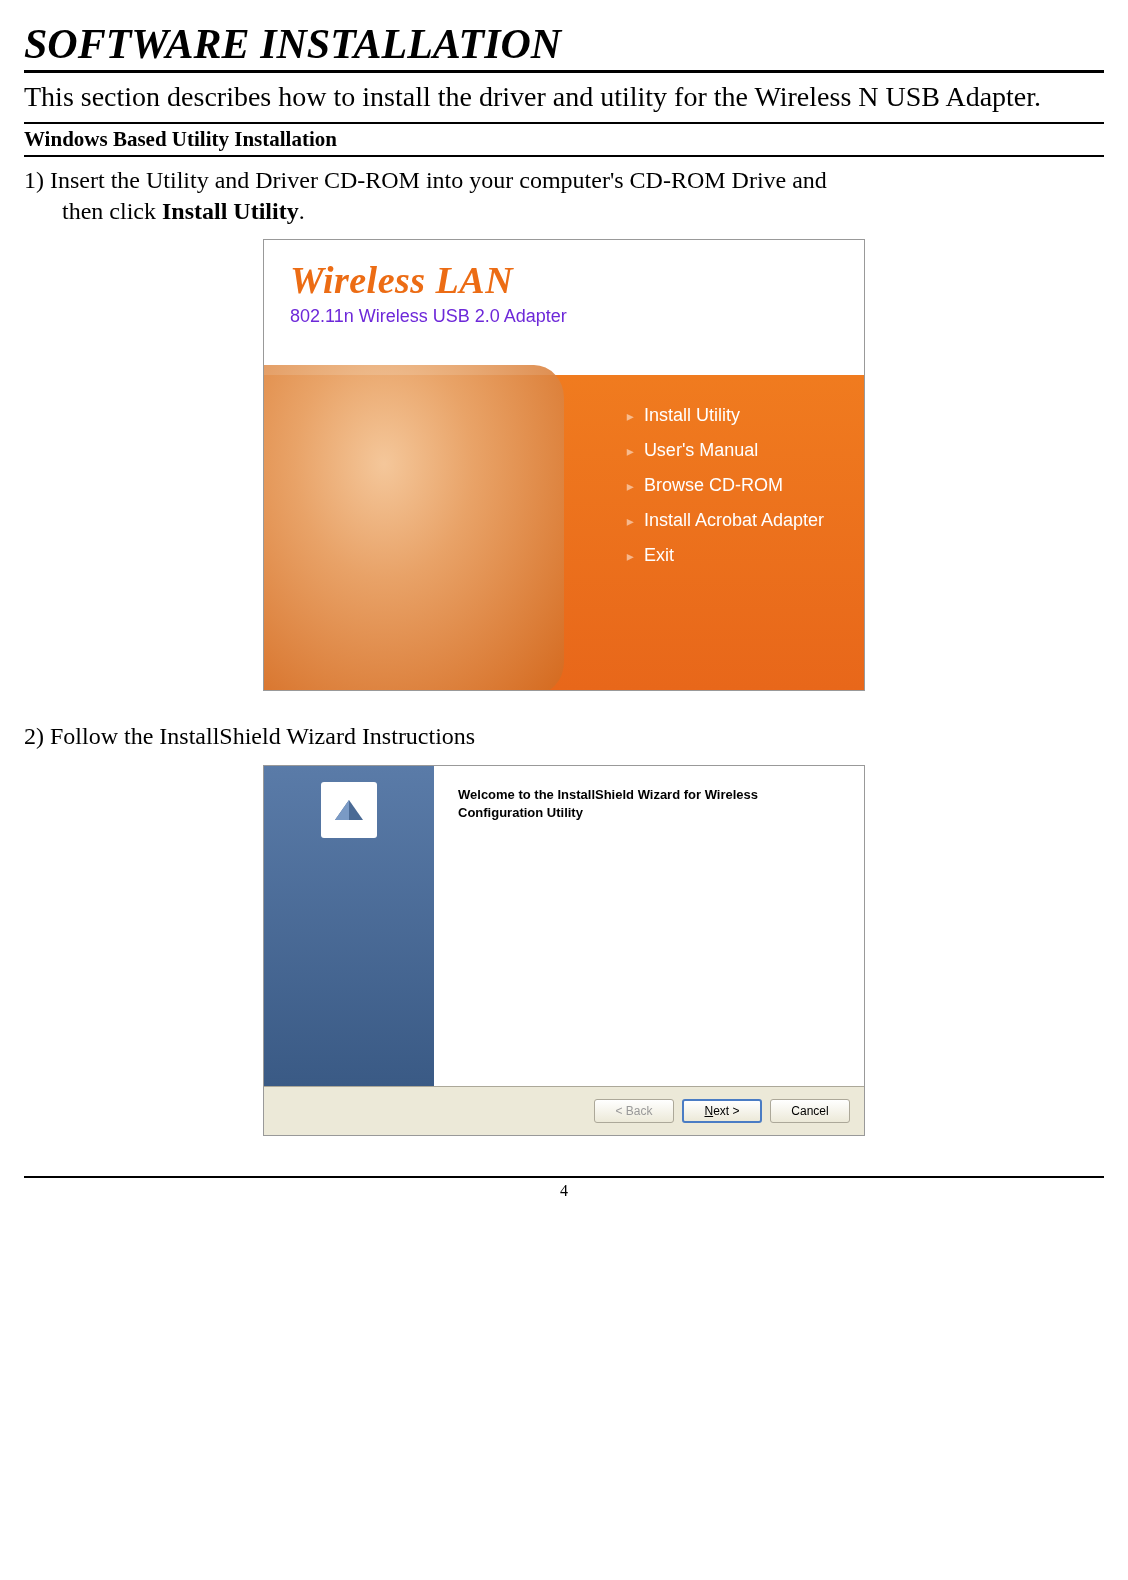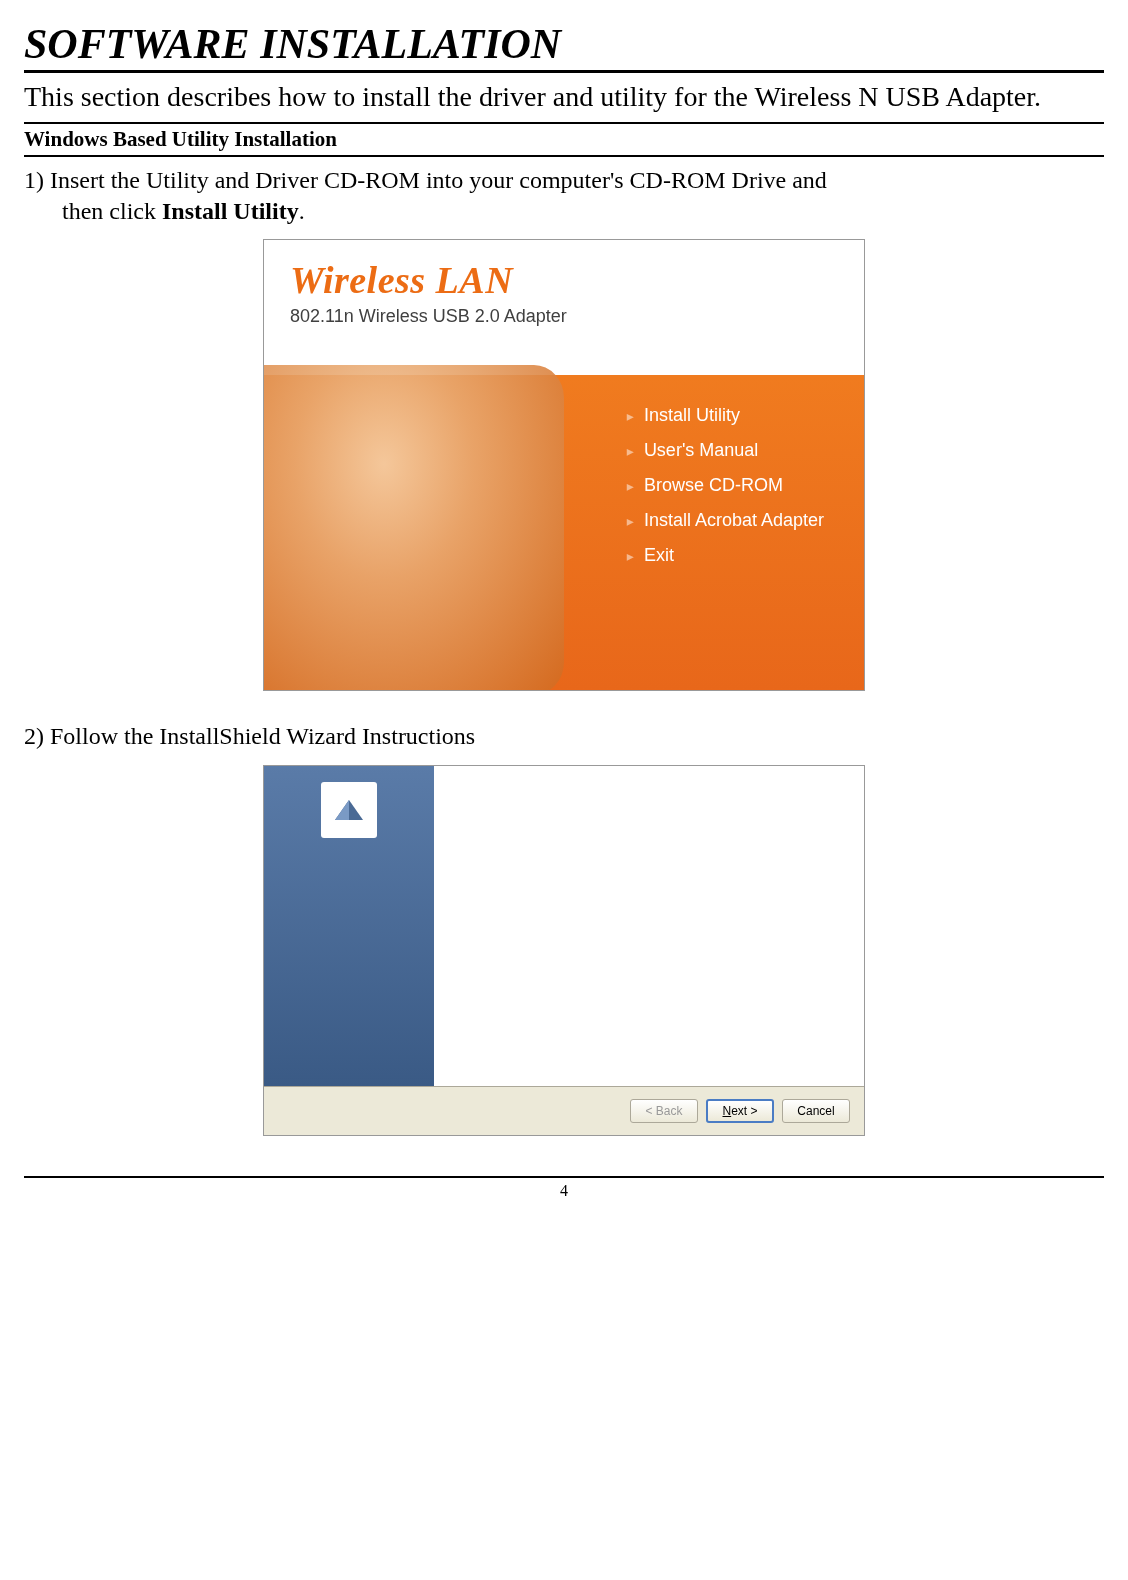--- a/index.html
+++ b/index.html
@@ -61,21 +61,21 @@
       font-style: italic;
       font-weight: bold;
       font-size: 38px;
       color: #ec6c14;
       letter-spacing: 0.5px;
       margin: 0;
     }
     .product-desc {
       font-family: Arial, sans-serif;
       font-size: 18px;
-      color: #404040;
+      color: #6d28d9;
       margin-top: 4px;
     }
     .autorun-body {
       position: relative;
       height: 315px;
     }
     .photo-placeholder {
       position: absolute;
       left: 0;
       top: -10px;
@@ -181,21 +181,21 @@
       border-top: 1px solid #aca899;
       padding: 12px 14px;
       display: flex;
       justify-content: flex-end;
       gap: 8px;
       background: #ece9d8;
     }
     .win-btn {
       font-family: Tahoma, Arial, sans-serif;
       font-size: 12px;
-      width: 68px;
+      width: 80px;
       height: 24px;
       background: linear-gradient(to bottom, #fff, #ece9d8);
       border: 1px solid #aca899;
       border-radius: 3px;
       cursor: pointer;
     }
     .win-btn.disabled { color: #999; cursor: default; }
     .win-btn.default {
       border: 2px solid #4a7cc4;
     }
@@ -247,20 +247,21 @@
   <div class="installer-top">
     <div class="installer-sidebar">
       <div class="is-icon">
         <svg viewBox="0 0 40 40">
           <polygon points="6,30 20,10 34,30" fill="#4a6a95"></polygon>
           <polygon points="6,30 20,10 20,30" fill="#7a9ac5"></polygon>
         </svg>
       </div>
     </div>
     <div class="installer-main">
+      <div class="welcome-bold">Welcome to the InstallShield Wizard for Wireless Configuration Utility</div>
     </div>
   </div>
   <div class="installer-footer">
     <button class="win-btn disabled">&lt; Back</button>
     <button class="win-btn default"><span class="underline-accesskey">N</span><span>ext &gt;</span></button>
     <button class="win-btn">Cancel</button>
   </div>
 </div>
 
 <div class="page-footer">

